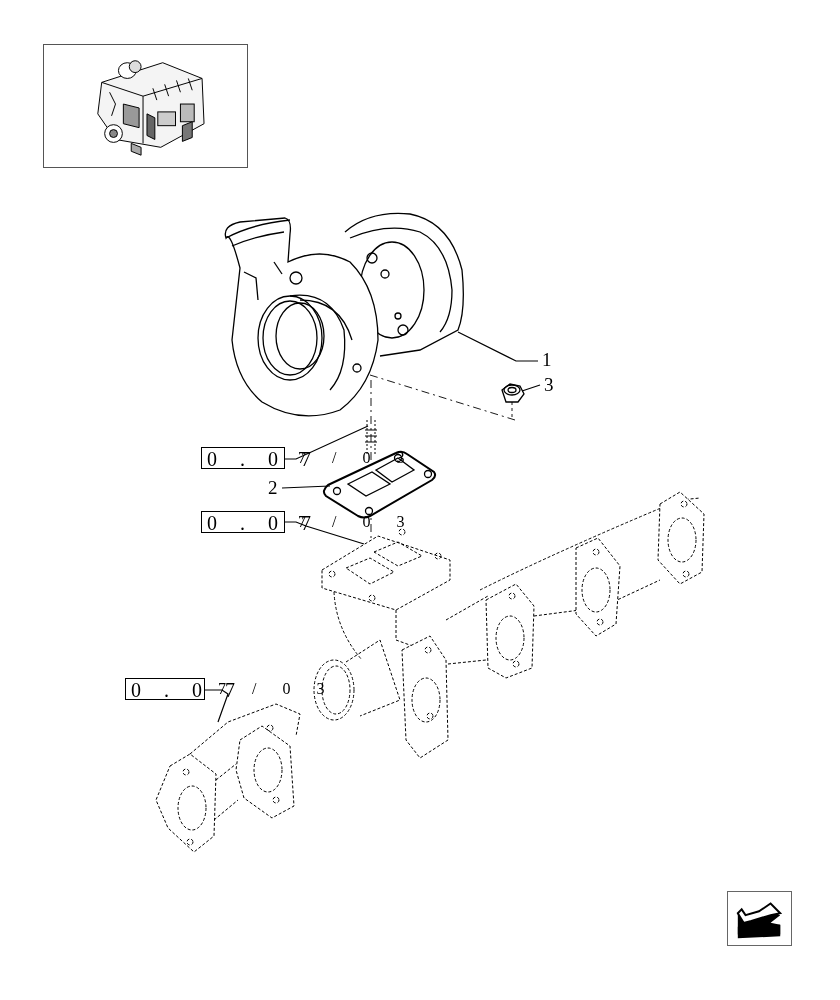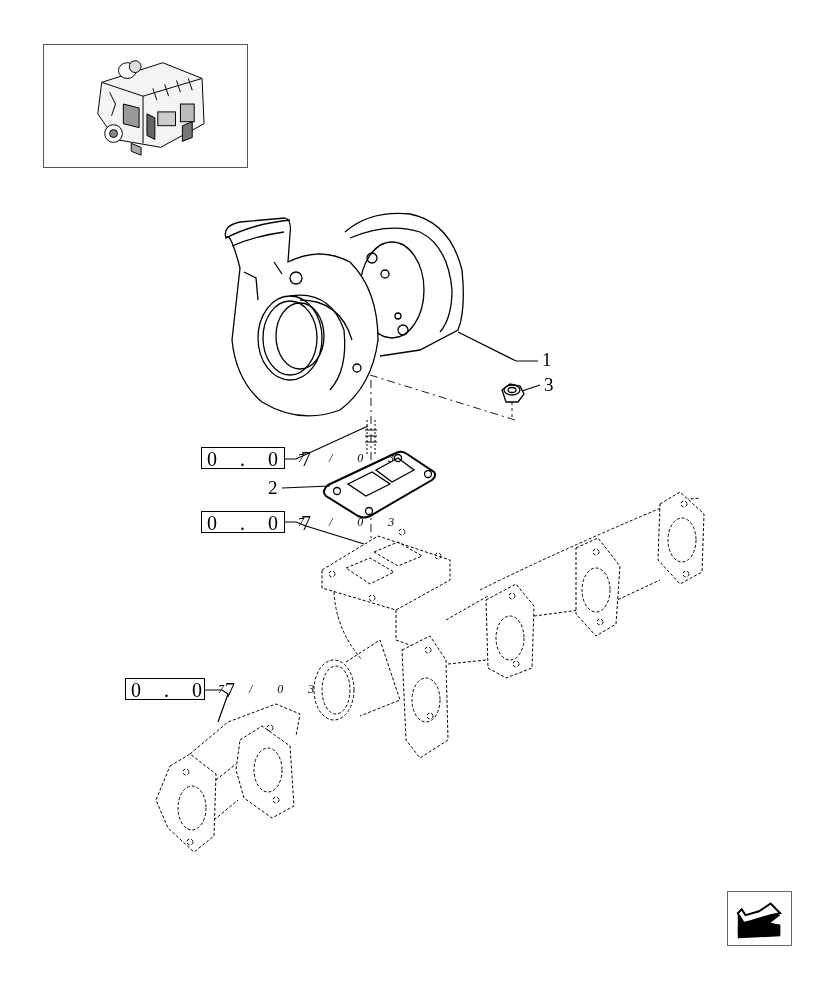--- a/index.html
+++ b/index.html
@@ -5,22 +5,22 @@
   html, body { margin: 0; padding: 0; background: #ffffff; }
   body { width: 840px; height: 1000px; position: relative; overflow: hidden;
          font-family: "Liberation Serif", "DejaVu Serif", serif; color: #000; }
   .thumb { position: absolute; left: 43px; top: 44px; width: 205px; height: 124px;
            border: 1px solid #555; background: #fff; box-sizing: border-box; }
   .thumb svg { width: 100%; height: 100%; }
   .diagram { position: absolute; left: 0; top: 0; width: 840px; height: 1000px; }
   .ref-box { position: absolute; height: 22px; border: 1px solid #000; background: #fff;
              font-size: 20px; line-height: 22px; letter-spacing: 9px; padding: 0 0 0 5px;
              box-sizing: border-box; white-space: nowrap; cursor: pointer; }
-  .ref-suffix { position: absolute; font-size: 12px; line-height: 22px; letter-spacing: 11px;
-                white-space: nowrap; font-style: italic; }
+  .ref-suffix { position: absolute; font-size: 16px; line-height: 22px; letter-spacing: 11px;
+                white-space: nowrap; }
   .callout { position: absolute; font-size: 19px; line-height: 20px; }
   .nav-btn { position: absolute; left: 727px; top: 891px; width: 65px; height: 55px;
              border: 1px solid #666; box-sizing: border-box; background: #fff; cursor: pointer; }
   .nav-btn svg { width: 100%; height: 100%; }
 </style>
 </head>
 <body>
 
 <div class="thumb">
   <svg viewBox="0 0 205 124">

